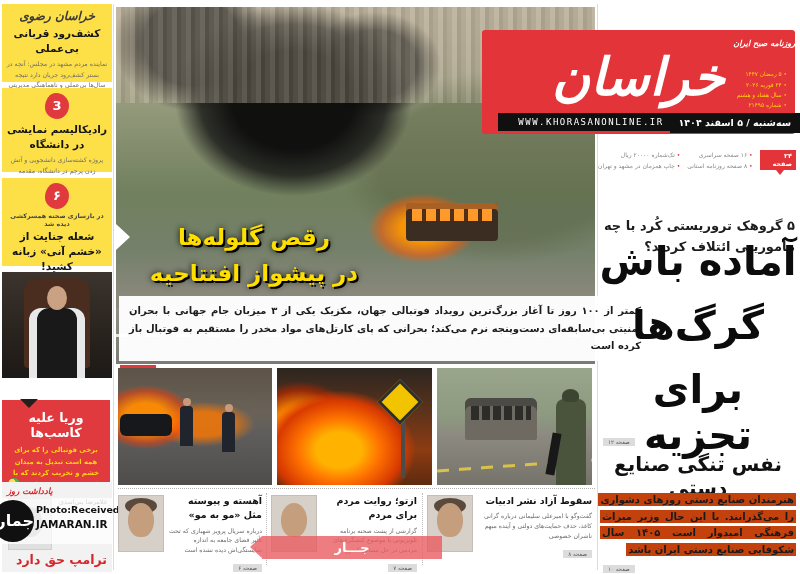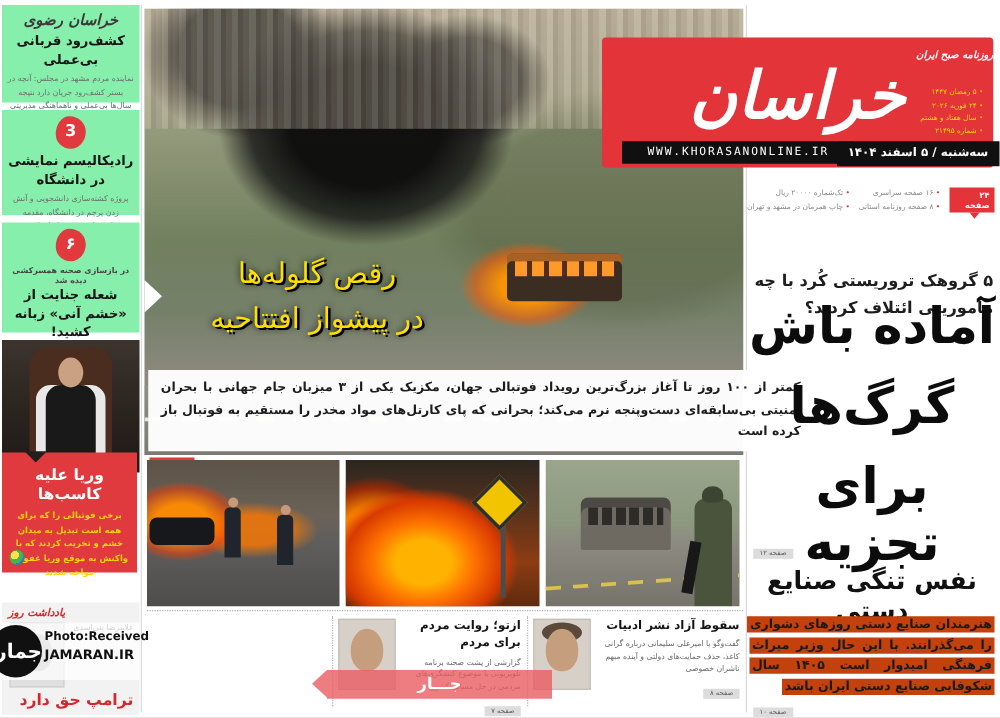--- a/index.html
+++ b/index.html
@@ -2,36 +2,36 @@
 <html lang="fa"><head>
 <meta charset="utf-8">
 <style>
   html,body{margin:0;padding:0;background:#cfcfcf;}
   .page{position:relative;width:800px;height:574px;background:#fff;overflow:hidden;
         font-family:"DejaVu Sans",sans-serif;color:#222;}
   .abs{position:absolute;}
   .rtl{direction:rtl;}
   .vr{position:absolute;top:4px;height:566px;width:1px;background:#dcdcdc;}
   
-  .sbox{position:absolute;left:2px;width:110px;background:#86efac;box-sizing:border-box;
+  .sbox{position:absolute;left:2px;width:110px;background:#fde047;box-sizing:border-box;
         padding:5px 4px;text-align:center;}
   .region-logo{font-size:12px;font-weight:bold;font-style:italic;color:#3a3a3a;margin-bottom:3px;}
   .s-head{font-size:10.5px;font-weight:bold;color:#141414;line-height:1.45;}
   .s-sub{font-size:6.3px;color:#6d6d6d;line-height:1.6;margin-top:3px;}
   .s-kick{font-size:6.4px;color:#444;font-weight:bold;margin:3px 0 1px;}
   .numblob{width:24px;height:26px;margin:0 auto 3px;background:#e0393e;color:#fff;
            font-size:13px;font-weight:bold;line-height:26px;border-radius:46% 54% 50% 50%/55% 48% 52% 45%;}
   .coach{position:absolute;left:2px;top:272px;width:110px;height:106px;overflow:hidden;
          background:linear-gradient(180deg,#3c342d 0%,#2a241f 55%,#1d1916 100%);}
   .coach .chair{position:absolute;left:22px;top:6px;width:66px;height:90px;background:#4a2d1f;
          border-radius:14px 14px 4px 4px;}
   .coach .torso{position:absolute;left:27px;top:36px;width:56px;height:70px;background:#191919;
          border-radius:12px 12px 0 0;box-shadow:inset 8px 0 0 #e8e8e8, inset -8px 0 0 #e8e8e8;}
   .coach .head{position:absolute;left:45px;top:14px;width:20px;height:24px;background:#caa183;border-radius:50%;}
-  .redcard{position:absolute;left:2px;top:362px;width:108px;height:96px;background:#e0393e;
+  .redcard{position:absolute;left:2px;top:400px;width:108px;height:96px;background:#e0393e;
            box-sizing:border-box;padding:10px 6px 4px;text-align:center;}
   .redcard .notch{position:absolute;left:18px;top:-1px;width:0;height:0;
            border-left:9px solid transparent;border-right:9px solid transparent;border-top:9px solid #241f1c;}
   .redcard h3{margin:0;font-size:12.5px;color:#fff;}
   .redcard p{margin:5px 0 0;font-size:6.8px;font-weight:bold;color:#ffd60a;line-height:1.7;}
   .ball-icon{position:absolute;left:6px;bottom:6px;width:12px;height:12px;border-radius:50%;
            background:radial-gradient(circle at 35% 35%,#ffe14d 0 30%,#43b64a 31% 60%,#2f7fd1 61% 100%);}
   .notebox{position:absolute;left:2px;top:482px;width:110px;height:90px;background:#f2f2f2;
            box-sizing:border-box;padding:4px 5px;}
   .note-label{font-size:8.5px;font-weight:bold;color:#d6262b;text-align:left;direction:rtl;font-style:italic;}
@@ -59,22 +59,22 @@
   .road{position:absolute;left:0;bottom:0;width:100%;height:56px;
       background:linear-gradient(180deg,#8f8e87 0%,#7b7a73 100%);}
   .road .dash{position:absolute;left:0;top:26px;width:100%;height:3px;
       background:repeating-linear-gradient(90deg,#e8e8e2 0 14px,transparent 14px 30px);}
   .bus{position:absolute;left:290px;top:196px;width:92px;height:38px;background:#3c2d22;border-radius:4px;
       box-shadow:inset 0 6px 0 rgba(255,140,40,.55);}
   .bus .win{position:absolute;left:6px;top:6px;width:80px;height:12px;
       background:repeating-linear-gradient(90deg,#ff9a2a 0 10px,#512f16 10px 14px);}
   .arrow-w{position:absolute;left:116px;top:224px;width:0;height:0;
       border-top:13px solid transparent;border-bottom:13px solid transparent;border-left:14px solid #fff;}
-  .overlay-head{position:absolute;left:128px;top:202px;width:252px;text-align:center;
-      font-size:23px;font-weight:normal;color:#ffdf00;line-height:1.55;
+  .overlay-head{position:absolute;left:128px;top:220px;width:252px;text-align:center;
+      font-size:23px;font-weight:bold;color:#ffdf00;line-height:1.55;
       text-shadow:2px 2px 0 #000,0 0 6px rgba(0,0,0,.9);}
   .caption{position:absolute;left:119px;top:296px;width:532px;background:rgba(255,255,255,.97);
       box-sizing:border-box;padding:6px 10px;font-size:10px;font-weight:bold;color:#1c1c1c;
       line-height:1.75;text-align:justify;}
   .chip-red{display:inline-block;background:#e0393e;color:#fff;font-size:6px;padding:2px 6px;}
   .chip-gray{display:inline-block;background:#dcdcdc;color:#555;font-size:5.5px;padding:1px 5px;}
   
   .strip{position:absolute;top:368px;height:117px;overflow:hidden;}
   .pA{left:118px;width:154px;background:
       radial-gradient(ellipse 60px 40px at 18% 42%, rgba(255,140,0,.95) 0 35%, rgba(255,60,0,.5) 65%, transparent 80%),
@@ -231,20 +231,31 @@
   <div class="strip pC">
     <div class="busw"></div>
     <div class="yline"></div>
     <div class="soldier"></div>
   </div>
 
   <div class="dotline"></div>
   <div class="vdot" style="left:266px"></div>
   <div class="vdot" style="left:422px"></div>
 
+  <div class="teaser" style="left:118px;width:144px">
+    <div class="t-face">
+        <div class="hair"></div>
+        <div class="head"></div>
+      </div>
+    <div class="t-text" style="width:94px">
+      <div class="t-head">آهسته و پیوسته مثل «مو به مو»</div>
+      <div class="t-sub">درباره سریال پرویز شهبازی که تحت تأثیر فضای جامعه به اندازه شایستگی‌اش دیده نشده است</div>
+      <span class="chip-gray">صفحه ۶</span>
+    </div>
+  </div>
 
   <div class="teaser" style="left:271px;width:146px">
     <div class="t-face">
         <div class="head"></div>
       </div>
     <div class="t-text" style="width:96px">
       <div class="t-head">ازتو؛ روایت مردم برای مردم</div>
       <div class="t-sub">گزارشی از پشت صحنه برنامه تلویزیونی با موضوع کنشگری‌های مردمی در حل مسائل کشور</div>
       <span class="chip-gray">صفحه ۷</span>
     </div>

